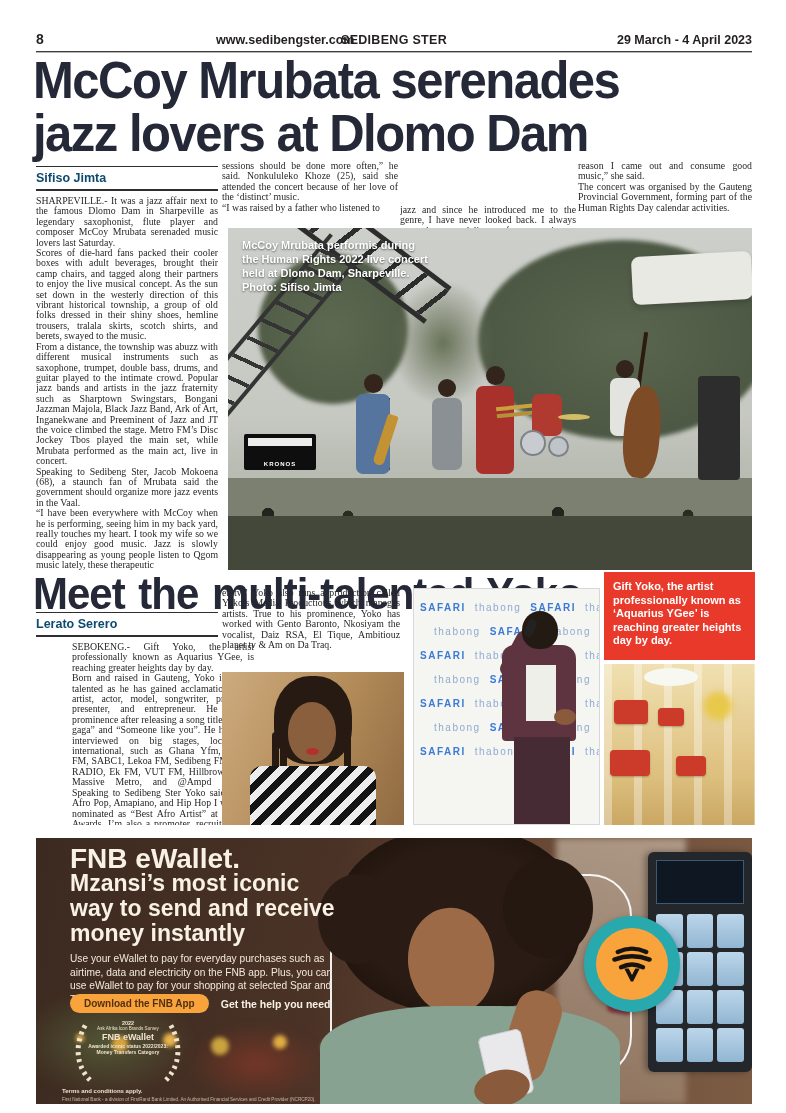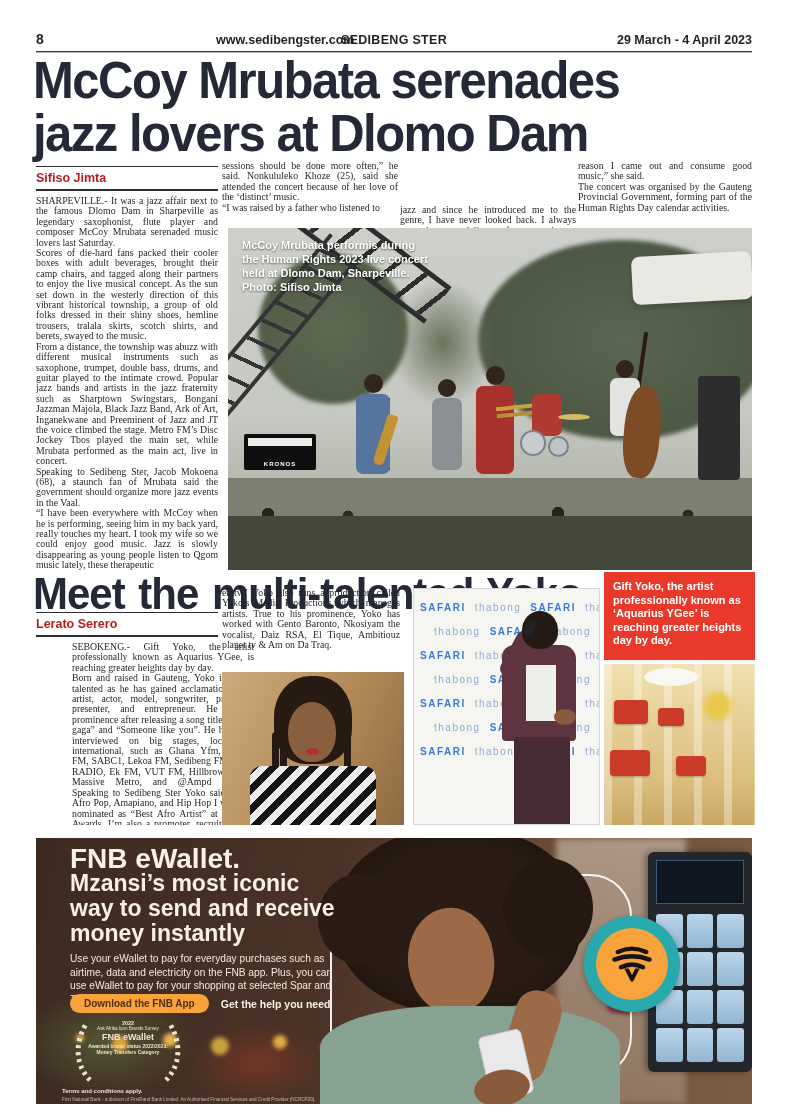--- a/index.html
+++ b/index.html
@@ -22,21 +22,21 @@
         font-family:"Liberation Sans", sans-serif; font-weight:bold;
         font-size:49px; line-height:51px; letter-spacing:-1.5px; color:#242837;
         white-space:pre-line; transform:scaleY(1.04); transform-origin:top left; }
   .h2 { position:absolute; left:33px; top:569px; width:575px;
         font-family:"Liberation Sans", sans-serif; font-weight:bold;
         font-size:42px; letter-spacing:-1px; word-spacing:3px; color:#242837;
         transform:scaleY(1.05); transform-origin:top left; white-space:nowrap; }
   
   .byline { position:absolute; width:182px; border-top:1.5px solid #2e2e2e; border-bottom:2px solid #2e2e2e;
             padding:4px 0 4px; font-family:"Liberation Sans", sans-serif; font-weight:bold;
-            font-size:12.5px; color:#b91c1c; }
+            font-size:12.5px; color:#0c4a6e; }
   .byline.b1 { left:36px; top:166px; }
   .byline.b2 { left:36px; top:612px; }
   
   .col { position:absolute; font-size:9.8px; line-height:10.4px; text-align:justify;
          white-space:pre-line; overflow:hidden; color:#262626; }
   .c1 { left:36px;  top:196px; width:182px; height:374px; }
   .c2 { left:222px; top:161px; width:176px; height:58px; }
   .c3 { left:400px; top:161px; width:176px; height:58px;margin-top:44px; }
   .c4 { left:578px; top:161px; width:174px; height:58px; }
   .y1 { left:36px;  top:642px; width:182px; height:183px;margin-left:36px; }
@@ -225,21 +225,21 @@
     <div class="jz-bass-neck"></div>
     <div class="mus jz-bassist"></div>
     <div class="head jz-bassist-head"></div>
     <div class="jz-bass"></div>
     <div class="jz-spk"></div>
     <div class="jz-kbd">
       <div class="keys"></div>
       <div class="kbl">KRONOS</div>
     </div>
     <div class="jz-cap">McCoy Mrubata performis during
-the Human Rights 2023 live concert
+the Human Rights 2022 live concert
 held at Dlomo Dam, Sharpeville.
 Photo: Sifiso Jimta</div>
   </div>
 
   <div class="h2">Meet the multi-talented Yoko</div>
   <div class="byline b2">Lerato Serero</div>
   <div class="col y1">SEBOKENG.- Gift Yoko, the artist professionally known as Aquarius YGee, is reaching greater heights day by day.
 Born and raised in Gauteng, Yoko is multi-talented as he has gained acclamation as an artist, actor, model, songwriter, promoter, presenter, and entrepreneur. He gained prominence after releasing a song titled “Onio gaga” and “Someone like you”. He has been interviewed on big stages, local and international, such as Ghana Yfm, Thetha FM, SABC1, Lekoa FM, Sedibeng FM, KCA RADIO, Ek FM, VUT FM, Hillbrow Radio, Massive Metro, and @Ampd Studios. Speaking to Sedibeng Ster Yoko said: “I do Afro Pop, Amapiano, and Hip Hop I was also nominated as “Best Afro Artist” at MAMA Awards, I’m also a promoter, recruiter &amp; an influencer at Embitiouz Plan-</div>
   <div class="col y2">et tv.” Yoko also runs a production called Yoko’s Media Productions which manages artists. True to his prominence, Yoko has worked with Gento Baronto, Nkosiyam the vocalist, Daiz RSA, El Tique, Ambitiouz planet tv &amp; Am on Da Traq.</div>
 

